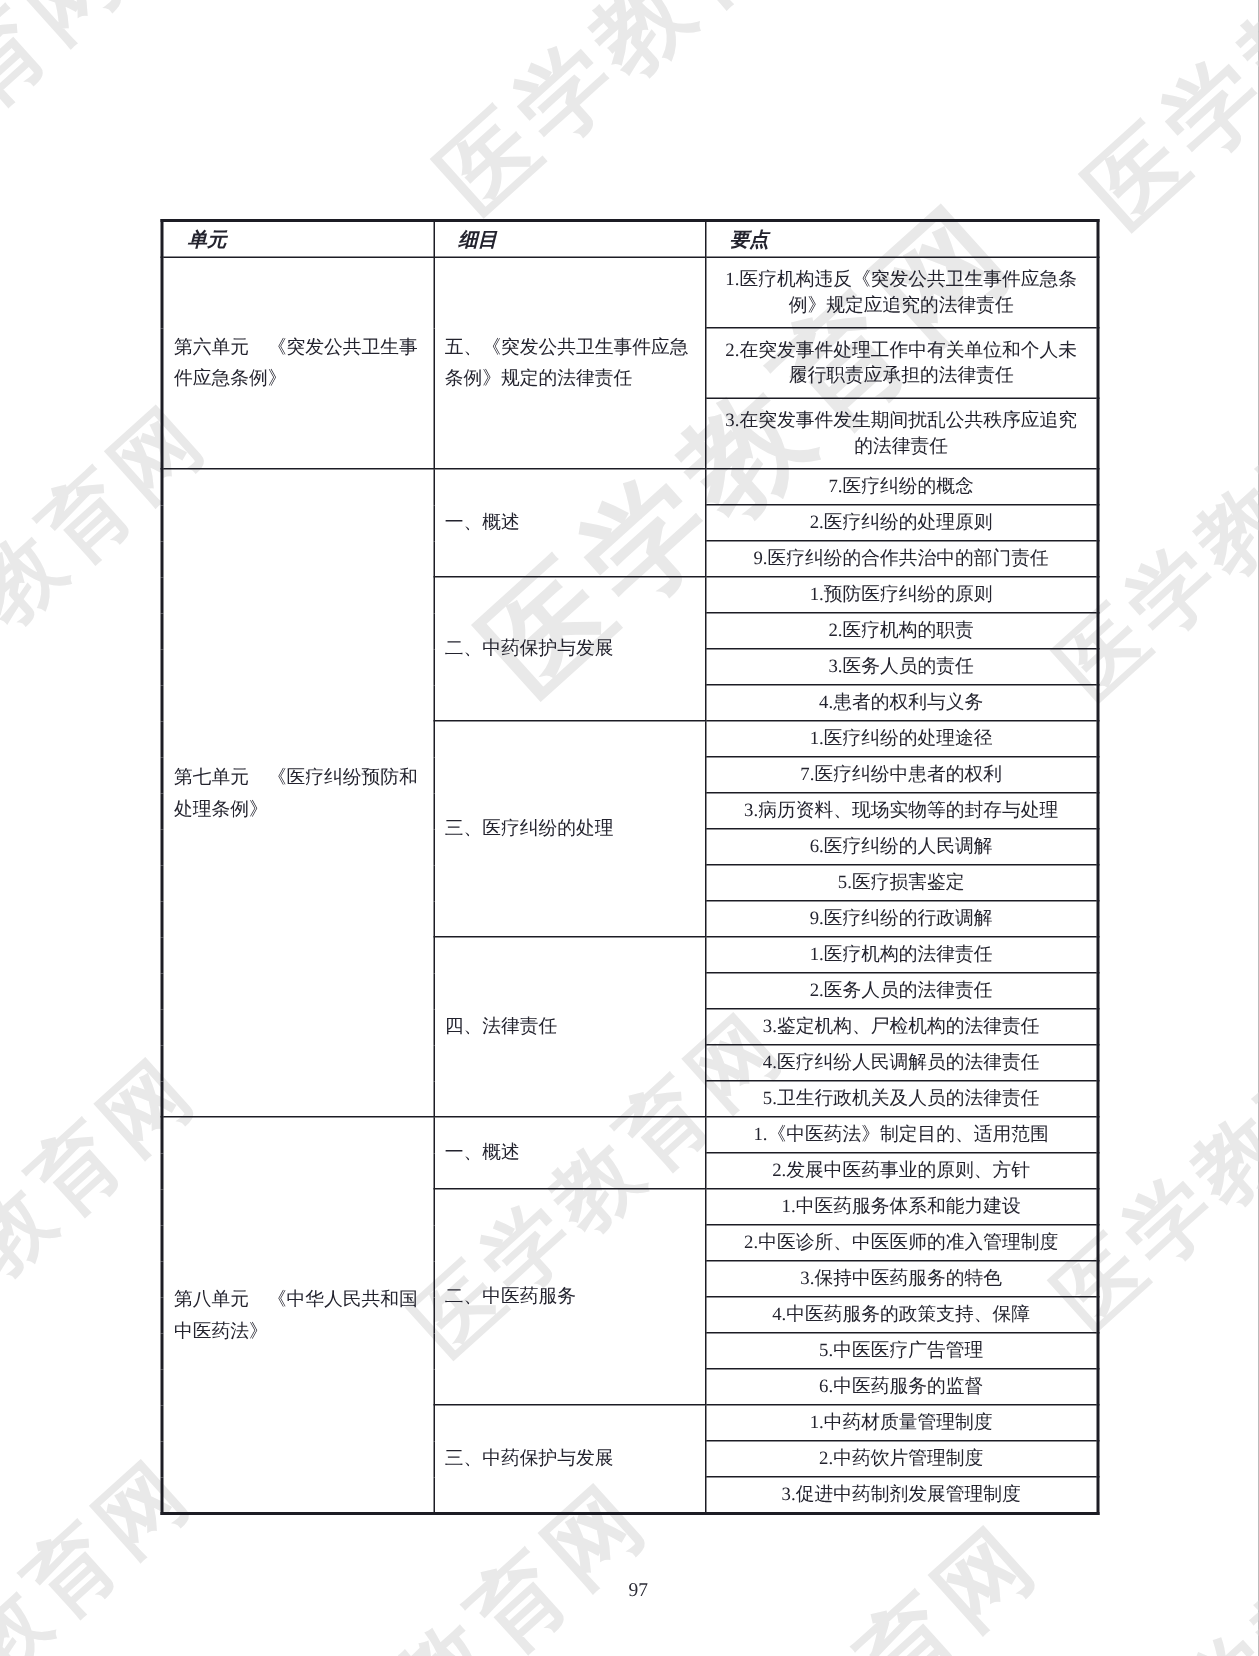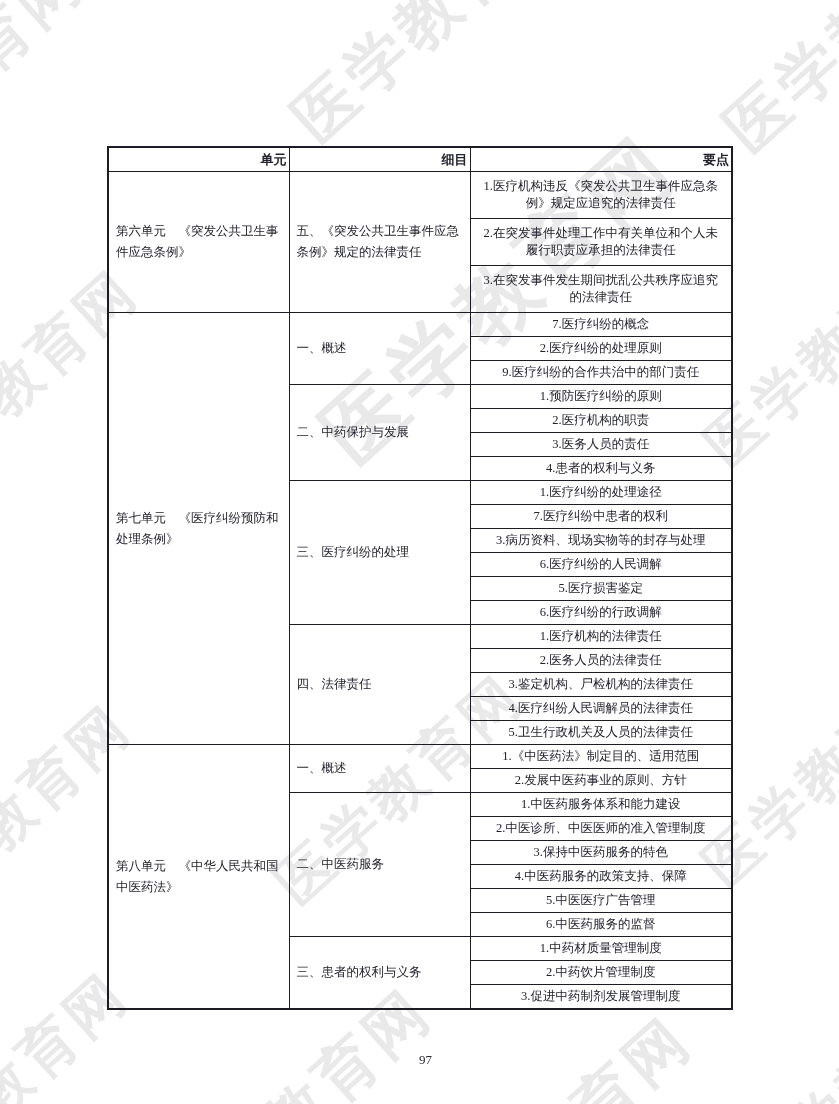--- a/index.html
+++ b/index.html
@@ -25,22 +25,23 @@
   }
   table.syllabus col.c1{width:181px;}
   table.syllabus col.c2{width:181px;}
   table.syllabus col.c3{width:262px;}
   table.syllabus th,table.syllabus td{
     border:1px solid #1c1c24;background:transparent;
     font-size:12.5px;vertical-align:middle;
   }
   table.syllabus{border:2px solid #1c1c24;}
   table.syllabus th{
-    height:21px;font-weight:bold;text-align:right;font-size:13px;
-    padding:1px 2px;
+    height:21px;font-weight:bold;text-align:left;font-size:13px;
+    padding:1px 16px;
+    font-style:italic;
   }
   td.unit-cell,td.sec-cell{
     padding:4px 7px;line-height:21px;text-align:left;
   }
   td.point-cell{
     padding:3px 7px;line-height:17px;text-align:center;
   }
   
   #page-number{
     position:absolute;left:12px;right:0;top:1052px;z-index:1;
@@ -128,21 +129,21 @@
           <tr style="height: 23.3px;">
             <td class="point-cell">3.病历资料、现场实物等的封存与处理</td>
           </tr>
           <tr style="height: 23.3px;">
             <td class="point-cell">6.医疗纠纷的人民调解</td>
           </tr>
           <tr style="height: 23.3px;">
             <td class="point-cell">5.医疗损害鉴定</td>
           </tr>
           <tr style="height: 23.3px;">
-            <td class="point-cell">6.医疗纠纷的行政调解</td>
+            <td class="point-cell">9.医疗纠纷的行政调解</td>
           </tr>
           <tr style="height: 23.3px;">
             <td class="sec-cell" rowspan="5">四、法律责任</td>
             <td class="point-cell">1.医疗机构的法律责任</td>
           </tr>
           <tr style="height: 23.3px;">
             <td class="point-cell">2.医务人员的法律责任</td>
           </tr>
           <tr style="height: 23.3px;">
             <td class="point-cell">3.鉴定机构、尸检机构的法律责任</td>
@@ -174,21 +175,21 @@
           <tr style="height: 23.3px;">
             <td class="point-cell">4.中医药服务的政策支持、保障</td>
           </tr>
           <tr style="height: 23.3px;">
             <td class="point-cell">5.中医医疗广告管理</td>
           </tr>
           <tr style="height: 23.3px;">
             <td class="point-cell">6.中医药服务的监督</td>
           </tr>
           <tr style="height: 23.3px;">
-            <td class="sec-cell" rowspan="3">三、患者的权利与义务</td>
+            <td class="sec-cell" rowspan="3">三、中药保护与发展</td>
             <td class="point-cell">1.中药材质量管理制度</td>
           </tr>
           <tr style="height: 23.3px;">
             <td class="point-cell">2.中药饮片管理制度</td>
           </tr>
           <tr style="height: 23.3px;">
             <td class="point-cell">3.促进中药制剂发展管理制度</td>
           </tr>
         </tbody>
     </table>

